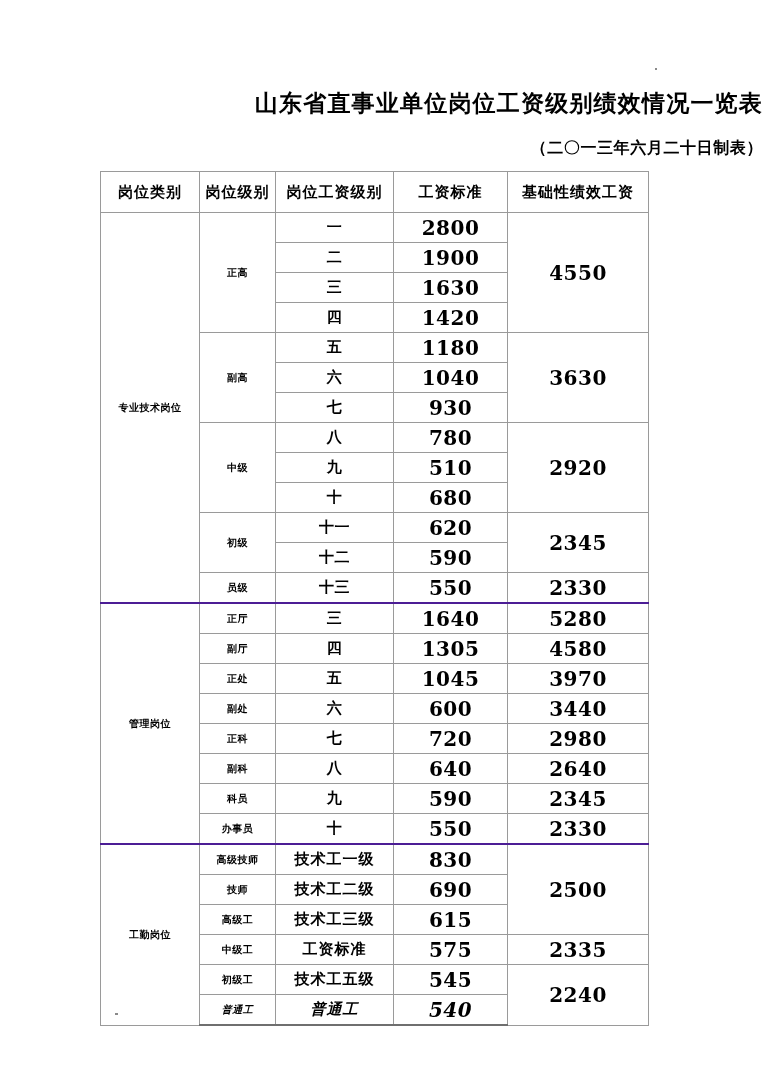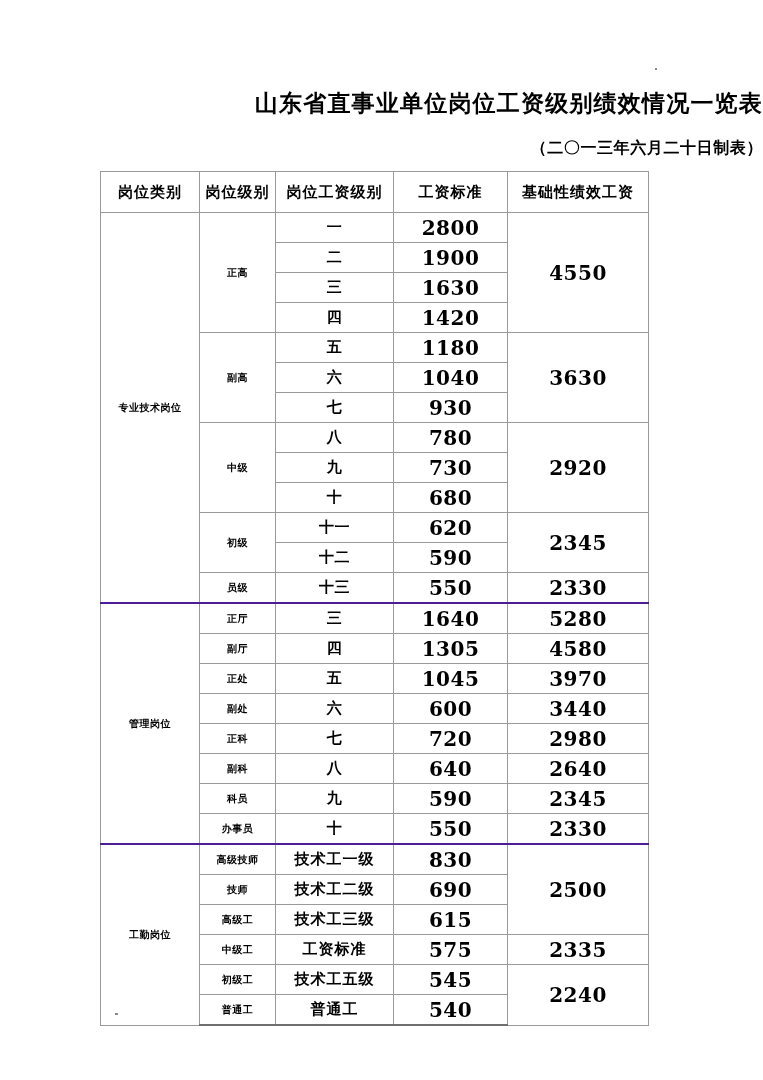--- a/index.html
+++ b/index.html
@@ -117,20 +117,21 @@
   td.grade.wide {
     letter-spacing: 1px;
   }
   
   tr.sect-start > td,
   tr.sect-start > th {
     border-top: 2px solid #4c1d95;
   }
   tbody tr:last-child > td {
     border-bottom: 2px solid #6f6f6f;
+    font-style: italic;
   }
   
   td.thin-top { border-top: 1px solid #b5b5b5; }
 </style>
 </head>
 <body>
 
 <div class="page">
 
   <span class="speck tr"></span>
@@ -194,21 +195,21 @@
             <td class="num thin-top">930</td>
           </tr>
           <tr>
             <td class="lvl" rowspan="3">中级</td>
             <td class="grade">八</td>
             <td class="num">780</td>
             <td class="num" rowspan="3">2920</td>
           </tr>
           <tr>
             <td class="grade thin-top">九</td>
-            <td class="num thin-top">730</td>
+            <td class="num thin-top">510</td>
           </tr>
           <tr>
             <td class="grade thin-top">十</td>
             <td class="num thin-top">680</td>
           </tr>
           <tr>
             <td class="lvl" rowspan="2">初级</td>
             <td class="grade">十一</td>
             <td class="num">620</td>
             <td class="num" rowspan="2">2345</td>

